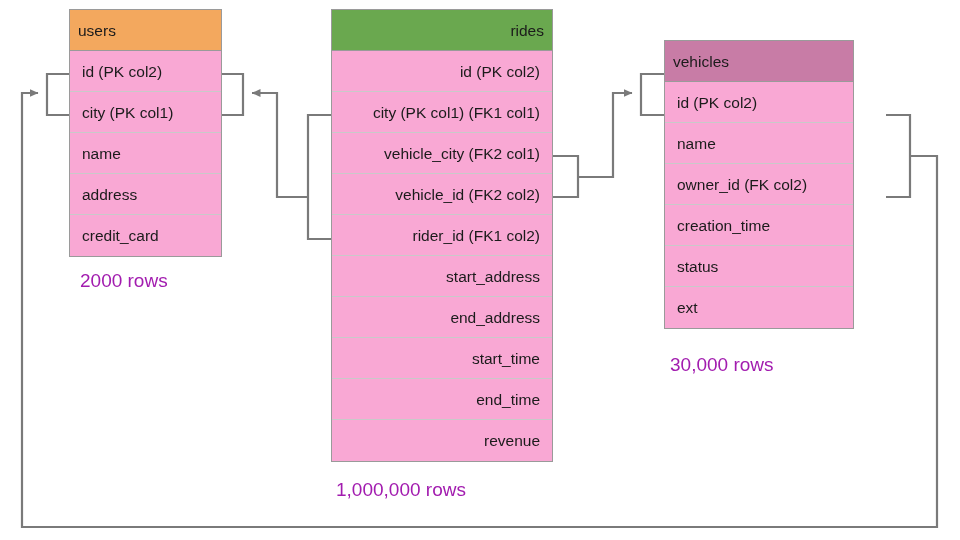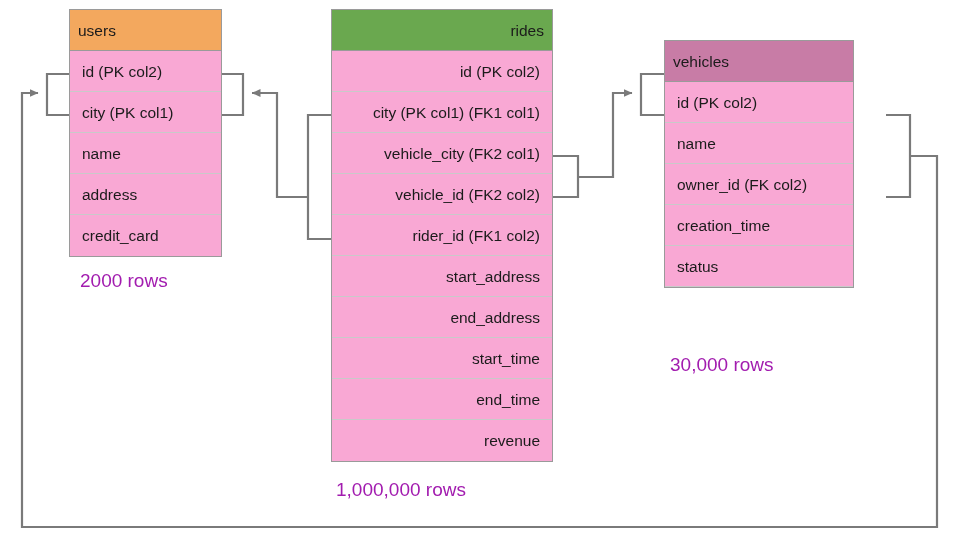--- a/index.html
+++ b/index.html
@@ -136,16 +136,17 @@
   </div>
   <div class="rowcount" id="rows-rides">1,000,000 rows</div>
 
   <div class="entity" id="tbl-vehicles" style="border-color: rgb(154, 154, 154);">
     <div class="entity-header" style="background: rgb(200, 124, 166); border-bottom-color: rgb(154, 154, 154);">vehicles</div>
     <div class="entity-field">id (PK col2)</div>
     <div class="entity-field">name</div>
     <div class="entity-field">owner_id (FK col2)</div>
     <div class="entity-field">creation_time</div>
     <div class="entity-field">status</div>
+    <div class="entity-field last">ext</div>
   </div>
   <div class="rowcount" id="rows-vehicles">30,000 rows</div>
 
 </div>
 
 </body></html>

